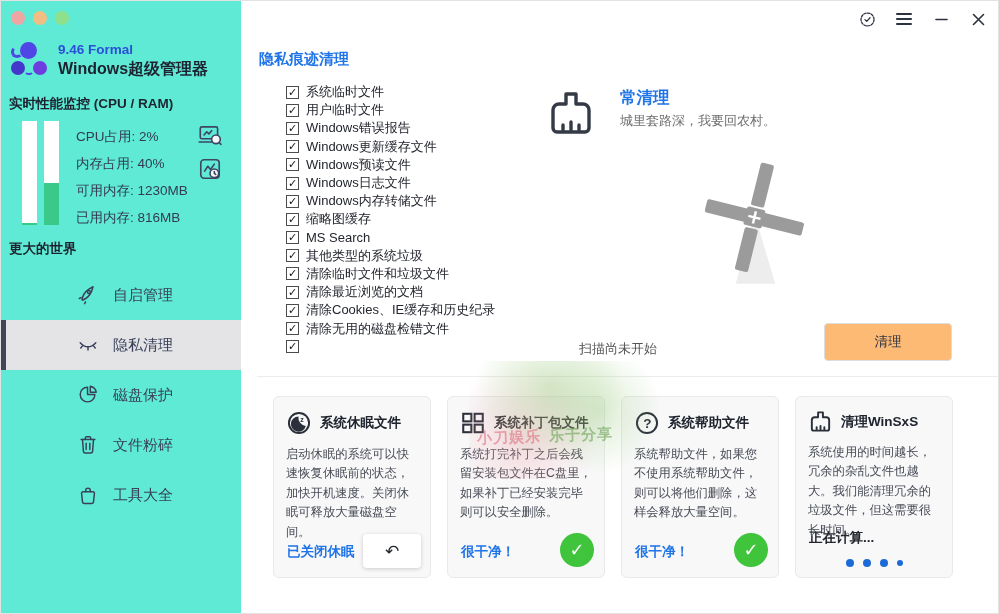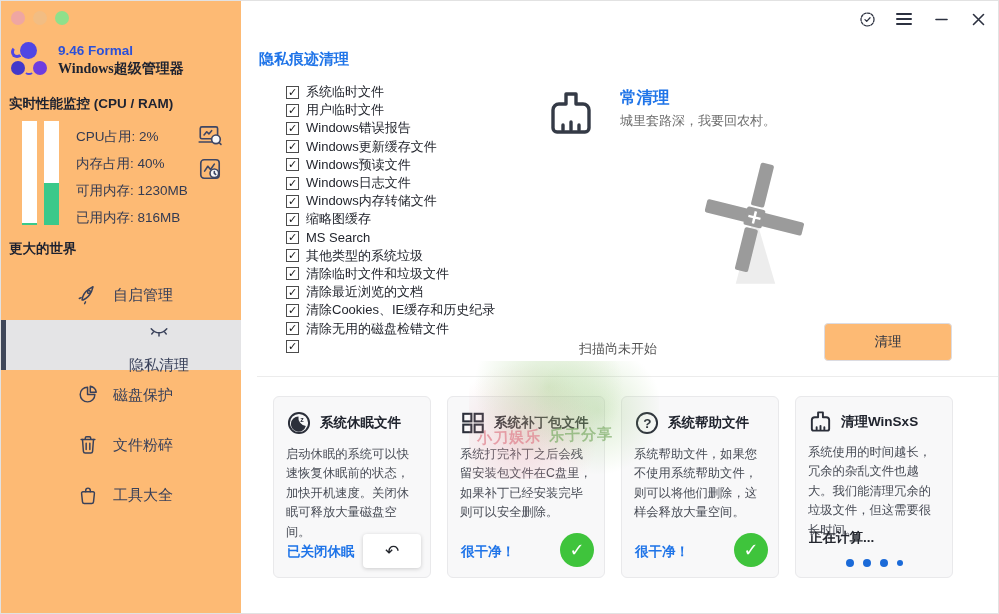--- a/index.html
+++ b/index.html
@@ -1,48 +1,48 @@
 <!DOCTYPE html>
 <html><head>
 <meta charset="utf-8">
 <style>
   * { margin:0; padding:0; box-sizing:border-box; }
   html,body { background:#d8d8d8; }
   body { font-family:"Liberation Sans","DejaVu Sans",sans-serif; }
   .window{ position:relative; width:999px; height:614px; background:#fff; overflow:hidden; border:1px solid #e2e2e2; }
 
   
-  .sidebar{ position:absolute; left:0; top:0; width:240px; height:614px; background:#fdba74;padding-left:48px; }
+  .sidebar{ position:absolute; left:0; top:0; width:240px; height:614px; background:#5eead4;padding-left:48px; }
   .lights{ position:absolute; top:10px; left:10px; display:flex; gap:8px; }
   .dot{ width:14px; height:14px; border-radius:50%; }
 
   .logo-row{ position:absolute; top:40px; left:8px; display:flex; align-items:center; gap:9px; }
   .logo{ position:relative; width:40px; height:38px; }
   .logo i{ position:absolute; border-radius:50%; }
   .logo .c1{ width:17px; height:17px; left:11px; top:1px; background:#4f46e5; }
   .logo .c2{ width:14px; height:14px; left:2px; top:20px; background:#4338ca; }
   .logo .c3{ width:14px; height:14px; left:24px; top:20px; background:#6d3de0; }
   .logo .arcL{ width:12px; height:12px; left:2px; top:5px; border:3px solid #4f46e5; border-right-color:transparent; border-top-color:transparent; background:transparent; }
   .logo .smile{ width:10px; height:8px; left:15px; top:26px; border:2.5px solid #4f46e5; border-top-color:transparent; border-left-color:transparent; border-right-color:transparent; border-radius:50%; background:transparent; }
   .app-version{ font-size:13.5px; font-weight:bold; color:#2b50d8; line-height:1.3; }
-  .app-name{ font-size:14px; font-weight:bold; color:#1d2230; line-height:1.3;font-family:Liberation Serif, serif; }
+  .app-name{ font-size:16px; font-weight:bold; color:#1d2230; line-height:1.3; }
 
   .perf-title{ position:absolute; top:94px; left:8px; font-size:13.5px; font-weight:bold; color:#1d2230; white-space:nowrap; }
   .bar{ position:absolute; top:120px; width:15px; height:104px; background:#fff; overflow:hidden; }
   .bar .fill{ position:absolute; bottom:0; left:0; width:100%; background:#3bc98a; }
   .bar1{ left:21px; } .bar2{ left:43px; }
   .stats{ position:absolute; left:75px; top:122px; font-size:13.5px; color:#343b52; line-height:27px; white-space:nowrap; }
   .perf-icons{ position:absolute; left:196px; top:121px; display:flex; flex-direction:column; gap:8px; }
   .perf-icons svg{ display:block; }
 
   .world-label{ position:absolute; top:239px; left:8px; font-size:13.5px; font-weight:bold; color:#1d2230; }
 
   .menu{ position:absolute; top:269px; left:0; width:240px; }
   .menu-item{ position:relative; height:50px; display:flex; align-items:center; padding-left:76px; gap:14px; color:#39415a; font-size:15px; cursor:default; }
-  .menu-item.active{ background:#e4e4e6;flex-direction:column; }
+  .menu-item.active{ background:#e4e4e6; }
   .menu-item.active::before{ content:""; position:absolute; left:0; top:0; width:5px; height:100%; background:#3f4658; }
   .menu-item svg{ flex:0 0 auto; }
   .menu-label{ white-space:nowrap; }
 
   
   .titlebar-icons{ position:absolute; top:8px; right:10px; display:flex; align-items:center; gap:17px; }
   .titlebar-icons .tb{ width:20px; height:20px; display:flex; align-items:center; justify-content:center; }
 
   
   .main-header{ position:absolute; left:258px; top:49px; font-size:15px; font-weight:bold; color:#1f74e8;text-align:center; }

